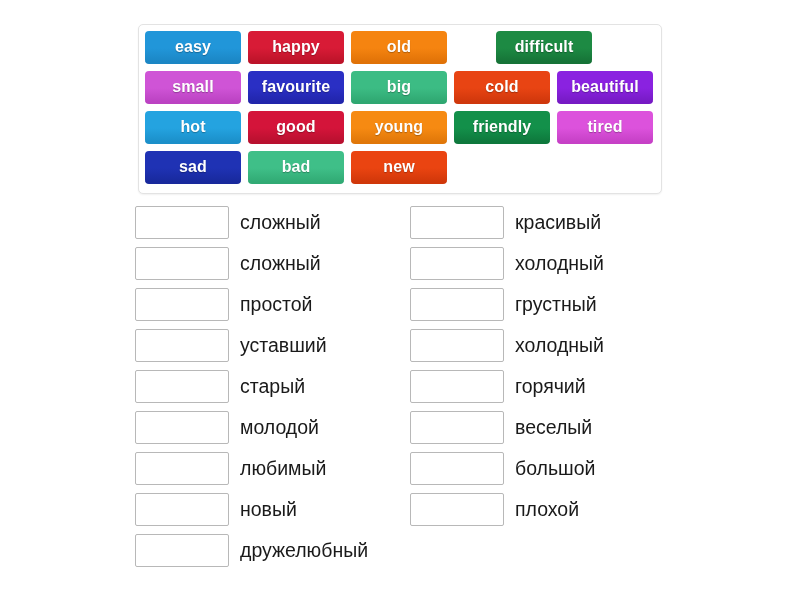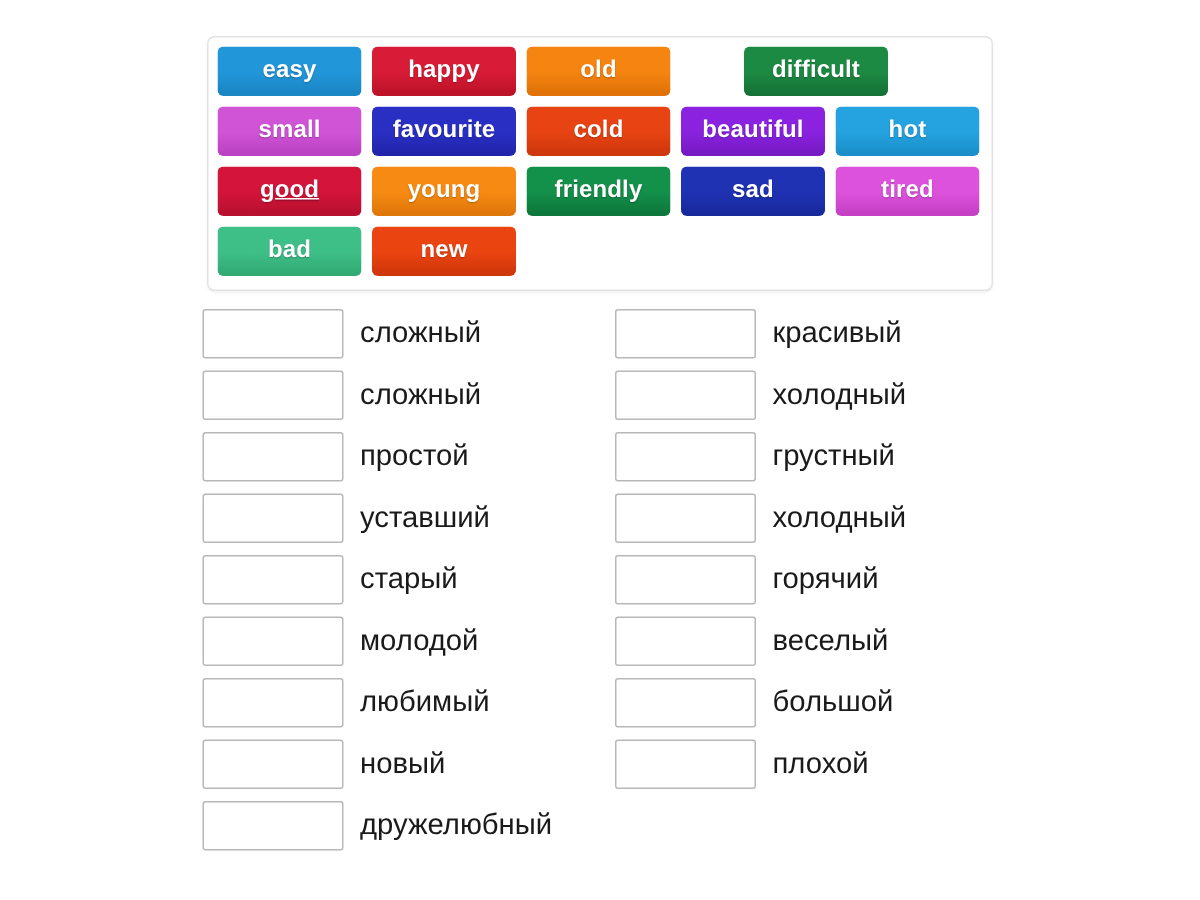--- a/index.html
+++ b/index.html
@@ -90,28 +90,29 @@
 <body>
 
 <div id="tile-bank">
   <div id="tile-grid">
       <div class="tile" style="background: linear-gradient(rgb(33, 150, 217) 0%, rgb(33, 150, 217) 55%, rgb(27, 134, 196) 100%); border-bottom: 2px solid rgb(27, 134, 196);">easy</div>
       <div class="tile" style="background: linear-gradient(rgb(216, 27, 54) 0%, rgb(216, 27, 54) 55%, rgb(188, 19, 41) 100%); border-bottom: 2px solid rgb(188, 19, 41);">happy</div>
       <div class="tile" style="background: linear-gradient(rgb(245, 132, 16) 0%, rgb(245, 132, 16) 55%, rgb(224, 114, 7) 100%); border-bottom: 2px solid rgb(224, 114, 7);">old</div>
       <div class="tile" style="background: linear-gradient(rgb(29, 138, 67) 0%, rgb(29, 138, 67) 55%, rgb(22, 115, 55) 100%); border-bottom: 2px solid rgb(22, 115, 55); margin-left: 42px;">difficult</div>
       <div class="tile" style="background: linear-gradient(rgb(207, 84, 214) 0%, rgb(207, 84, 214) 55%, rgb(187, 66, 194) 100%); border-bottom: 2px solid rgb(187, 66, 194);">small</div>
       <div class="tile" style="background: linear-gradient(rgb(42, 47, 196) 0%, rgb(42, 47, 196) 55%, rgb(33, 37, 171) 100%); border-bottom: 2px solid rgb(33, 37, 171);">favourite</div>
+      <div class="tile" style="background: linear-gradient(rgb(60, 188, 132) 0%, rgb(60, 188, 132) 55%, rgb(47, 167, 113) 100%); border-bottom: 2px solid rgb(47, 167, 113);">big</div>
       <div class="tile" style="background: linear-gradient(rgb(232, 68, 19) 0%, rgb(232, 68, 19) 55%, rgb(207, 55, 12) 100%); border-bottom: 2px solid rgb(207, 55, 12);">cold</div>
       <div class="tile" style="background: linear-gradient(rgb(138, 34, 224) 0%, rgb(138, 34, 224) 55%, rgb(118, 26, 196) 100%); border-bottom: 2px solid rgb(118, 26, 196);">beautiful</div>
       <div class="tile" style="background: linear-gradient(rgb(36, 163, 224) 0%, rgb(36, 163, 224) 55%, rgb(27, 143, 201) 100%); border-bottom: 2px solid rgb(27, 143, 201);">hot</div>
-      <div class="tile" style="background: linear-gradient(rgb(212, 20, 58) 0%, rgb(212, 20, 58) 55%, rgb(184, 16, 47) 100%); border-bottom: 2px solid rgb(184, 16, 47); text-decoration: underline;">good</div>
+      <div class="tile" style="background: linear-gradient(rgb(212, 20, 58) 0%, rgb(212, 20, 58) 55%, rgb(184, 16, 47) 100%); border-bottom: 2px solid rgb(184, 16, 47);">good</div>
       <div class="tile" style="background: linear-gradient(rgb(246, 138, 18) 0%, rgb(246, 138, 18) 55%, rgb(224, 119, 9) 100%); border-bottom: 2px solid rgb(224, 119, 9);">young</div>
       <div class="tile" style="background: linear-gradient(rgb(19, 144, 74) 0%, rgb(19, 144, 74) 55%, rgb(14, 120, 60) 100%); border-bottom: 2px solid rgb(14, 120, 60);">friendly</div>
+      <div class="tile" style="background: linear-gradient(rgb(220, 82, 220) 0%, rgb(220, 82, 220) 55%, rgb(198, 64, 198) 100%); border-bottom: 2px solid rgb(198, 64, 198);">tired</div>
       <div class="tile" style="background: linear-gradient(rgb(31, 50, 180) 0%, rgb(31, 50, 180) 55%, rgb(24, 41, 156) 100%); border-bottom: 2px solid rgb(24, 41, 156);">sad</div>
-      <div class="tile" style="background: linear-gradient(rgb(220, 82, 220) 0%, rgb(220, 82, 220) 55%, rgb(198, 64, 198) 100%); border-bottom: 2px solid rgb(198, 64, 198);">tired</div>
       <div class="tile" style="background: linear-gradient(rgb(63, 191, 136) 0%, rgb(63, 191, 136) 55%, rgb(49, 170, 116) 100%); border-bottom: 2px solid rgb(49, 170, 116);">bad</div>
       <div class="tile" style="background: linear-gradient(rgb(234, 68, 17) 0%, rgb(234, 68, 17) 55%, rgb(208, 55, 10) 100%); border-bottom: 2px solid rgb(208, 55, 10);">new</div>
     </div>
 </div>
 
 <div class="column" id="column-left">
     <div class="answer-row">
       <div class="drop-box"></div>
       <div class="answer-label">сложный</div>
     </div>

